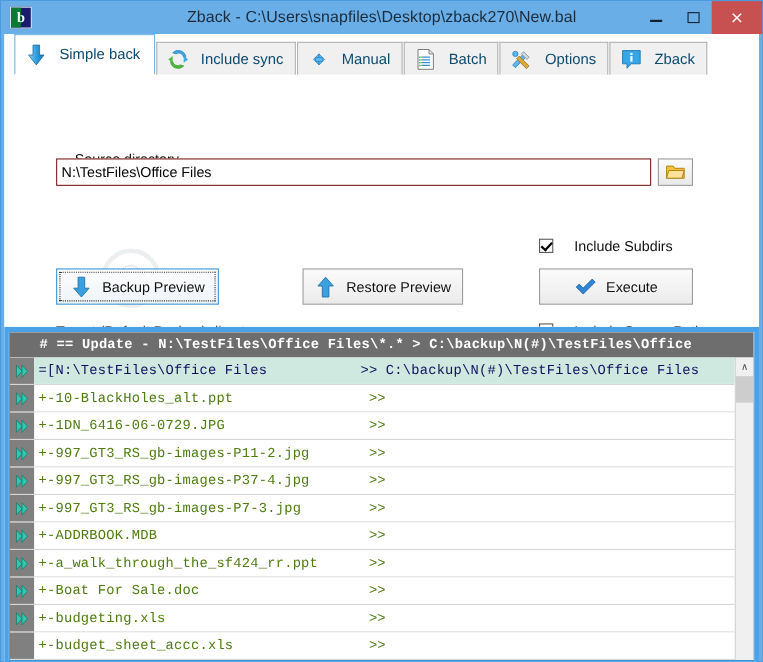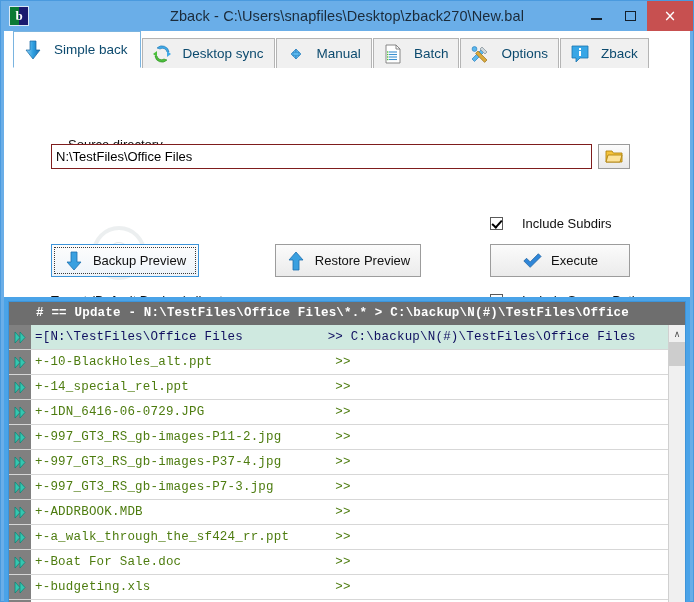--- a/index.html
+++ b/index.html
@@ -430,21 +430,21 @@
         <span>Simple back</span>
       </div>
 
       <div class="tab">
         <svg class="tab-ico" viewBox="0 0 22 22">
           <path d="M4 13 a7 7 0 0 0 12 4 l-3 -1 a4.6 4.6 0 0 1 -7 -3 z" fill="#4cbf3c" stroke="#2d8a22" stroke-width="0.6"></path>
           <path d="M18 9 a7 7 0 0 0 -12 -4 l3 1 a4.6 4.6 0 0 1 7 3 z" fill="#3fa9e8" stroke="#2177b0" stroke-width="0.6"></path>
           <path d="M2 11 l4 -3 v6 z" fill="#4cbf3c"></path>
           <path d="M20 11 l-4 3 v-6 z" fill="#3fa9e8"></path>
         </svg>
-        <span>Desktop sync</span>
+        <span>Include sync</span>
       </div>
 
       <div class="tab">
         <svg class="tab-ico" viewBox="0 0 22 22">
           <path d="M6 11 l5 -5 v3 h0 v4 h0 v3 z" fill="#5bb8ee" stroke="#2b80bd" stroke-width="0.7"></path>
           <path d="M16 11 l-5 -5 v3 h0 v4 h0 v3 z" fill="#5bb8ee" stroke="#2b80bd" stroke-width="0.7"></path>
           <rect x="8" y="9.2" width="6" height="3.6" fill="#5bb8ee" stroke="#2b80bd" stroke-width="0.6"></rect>
         </svg>
         <span>Manual</span>
       </div>
@@ -562,29 +562,20 @@
                 </div>
                 <div class="row-text">+-10-BlackHoles_alt.ppt                &gt;&gt;</div>
               </div>
               <div class="row">
                 <div class="row-gutter">
                   <svg width="13" height="13" viewBox="0 0 13 13">
                     <path d="M1 1 L6 6.5 L1 12 z" fill="#35c6b0" stroke="#0c7f72" stroke-width="0.7"></path>
                     <path d="M6 1 L11 6.5 L6 12 z" fill="#35c6b0" stroke="#0c7f72" stroke-width="0.7"></path>
                   </svg>
                 </div>
-                <div class="row-text">+-14_special_rel.ppt                   &gt;&gt;</div>
-              </div>
-              <div class="row">
-                <div class="row-gutter">
-                  <svg width="13" height="13" viewBox="0 0 13 13">
-                    <path d="M1 1 L6 6.5 L1 12 z" fill="#35c6b0" stroke="#0c7f72" stroke-width="0.7"></path>
-                    <path d="M6 1 L11 6.5 L6 12 z" fill="#35c6b0" stroke="#0c7f72" stroke-width="0.7"></path>
-                  </svg>
-                </div>
                 <div class="row-text">+-1DN_6416-06-0729.JPG                 &gt;&gt;</div>
               </div>
               <div class="row">
                 <div class="row-gutter">
                   <svg width="13" height="13" viewBox="0 0 13 13">
                     <path d="M1 1 L6 6.5 L1 12 z" fill="#35c6b0" stroke="#0c7f72" stroke-width="0.7"></path>
                     <path d="M6 1 L11 6.5 L6 12 z" fill="#35c6b0" stroke="#0c7f72" stroke-width="0.7"></path>
                   </svg>
                 </div>
                 <div class="row-text">+-997_GT3_RS_gb-images-P11-2.jpg       &gt;&gt;</div>

